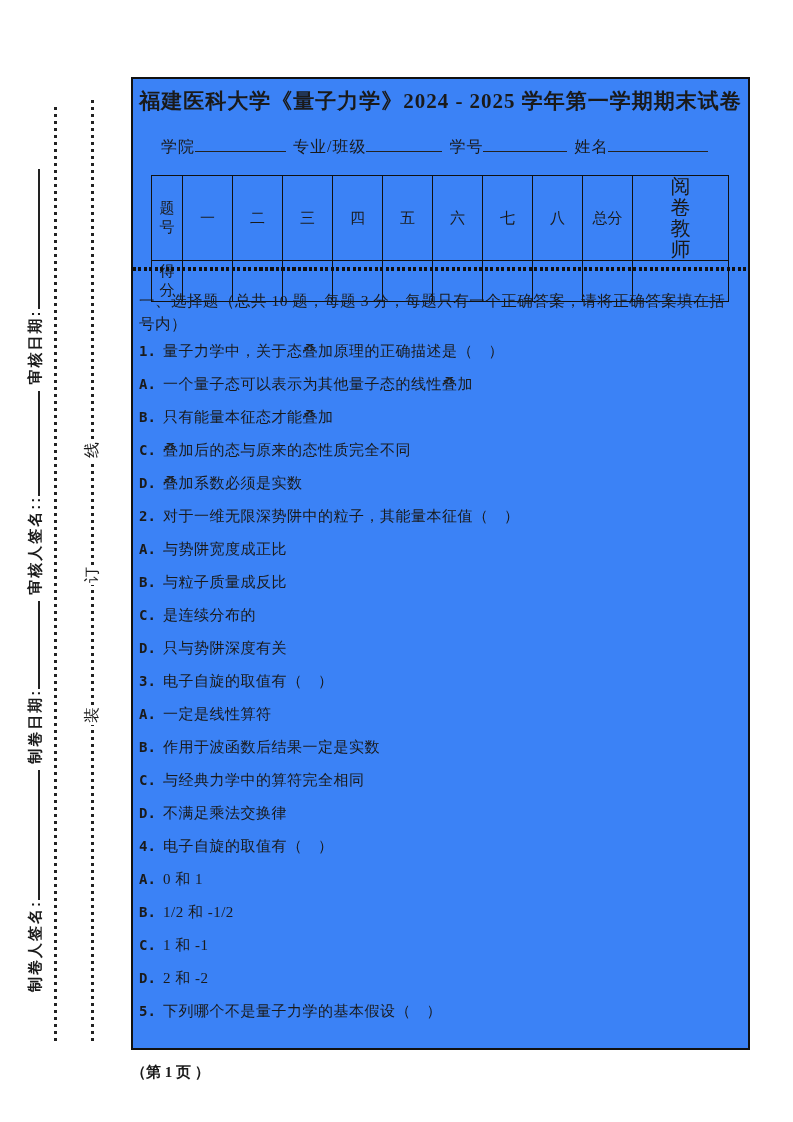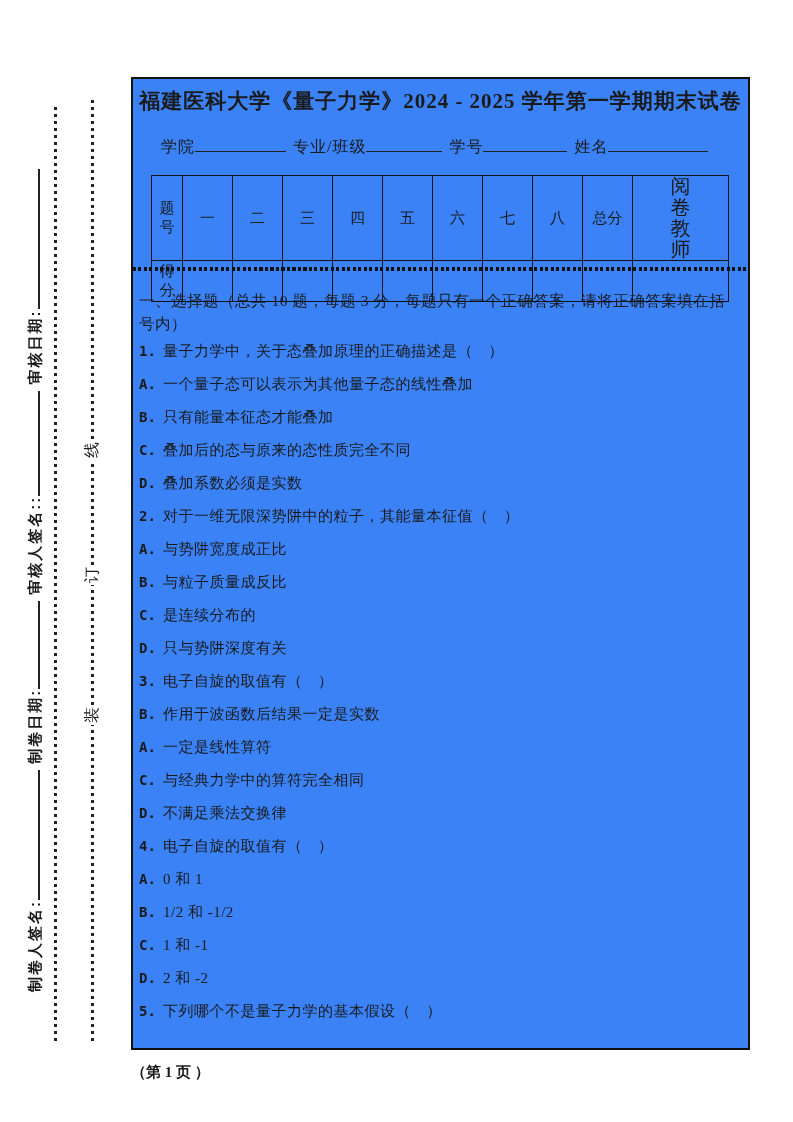--- a/index.html
+++ b/index.html
@@ -135,22 +135,22 @@
           <p class="qline option-line"><span class="qnum">A.</span><span>一个量子态可以表示为其他量子态的线性叠加</span></p>
           <p class="qline option-line"><span class="qnum">B.</span><span>只有能量本征态才能叠加</span></p>
           <p class="qline option-line"><span class="qnum">C.</span><span>叠加后的态与原来的态性质完全不同</span></p>
           <p class="qline option-line"><span class="qnum">D.</span><span>叠加系数必须是实数</span></p>
           <p class="qline"><span class="qnum">2.</span><span>对于一维无限深势阱中的粒子，其能量本征值（　）</span></p>
           <p class="qline option-line"><span class="qnum">A.</span><span>与势阱宽度成正比</span></p>
           <p class="qline option-line"><span class="qnum">B.</span><span>与粒子质量成反比</span></p>
           <p class="qline option-line"><span class="qnum">C.</span><span>是连续分布的</span></p>
           <p class="qline option-line"><span class="qnum">D.</span><span>只与势阱深度有关</span></p>
           <p class="qline"><span class="qnum">3.</span><span>电子自旋的取值有（　）</span></p>
+          <p class="qline option-line"><span class="qnum">A.</span><span>一定是线性算符</span></p>
           <p class="qline option-line"><span class="qnum">B.</span><span>作用于波函数后结果一定是实数</span></p>
-          <p class="qline option-line"><span class="qnum">A.</span><span>一定是线性算符</span></p>
           <p class="qline option-line"><span class="qnum">C.</span><span>与经典力学中的算符完全相同</span></p>
           <p class="qline option-line"><span class="qnum">D.</span><span>不满足乘法交换律</span></p>
           <p class="qline"><span class="qnum">4.</span><span>电子自旋的取值有（　）</span></p>
           <p class="qline option-line"><span class="qnum">A.</span><span>0 和 1</span></p>
           <p class="qline option-line"><span class="qnum">B.</span><span>1/2 和 -1/2</span></p>
           <p class="qline option-line"><span class="qnum">C.</span><span>1 和 -1</span></p>
           <p class="qline option-line"><span class="qnum">D.</span><span>2 和 -2</span></p>
           <p class="qline"><span class="qnum">5.</span><span>下列哪个不是量子力学的基本假设（　）</span></p>
         </div>
     </div>

